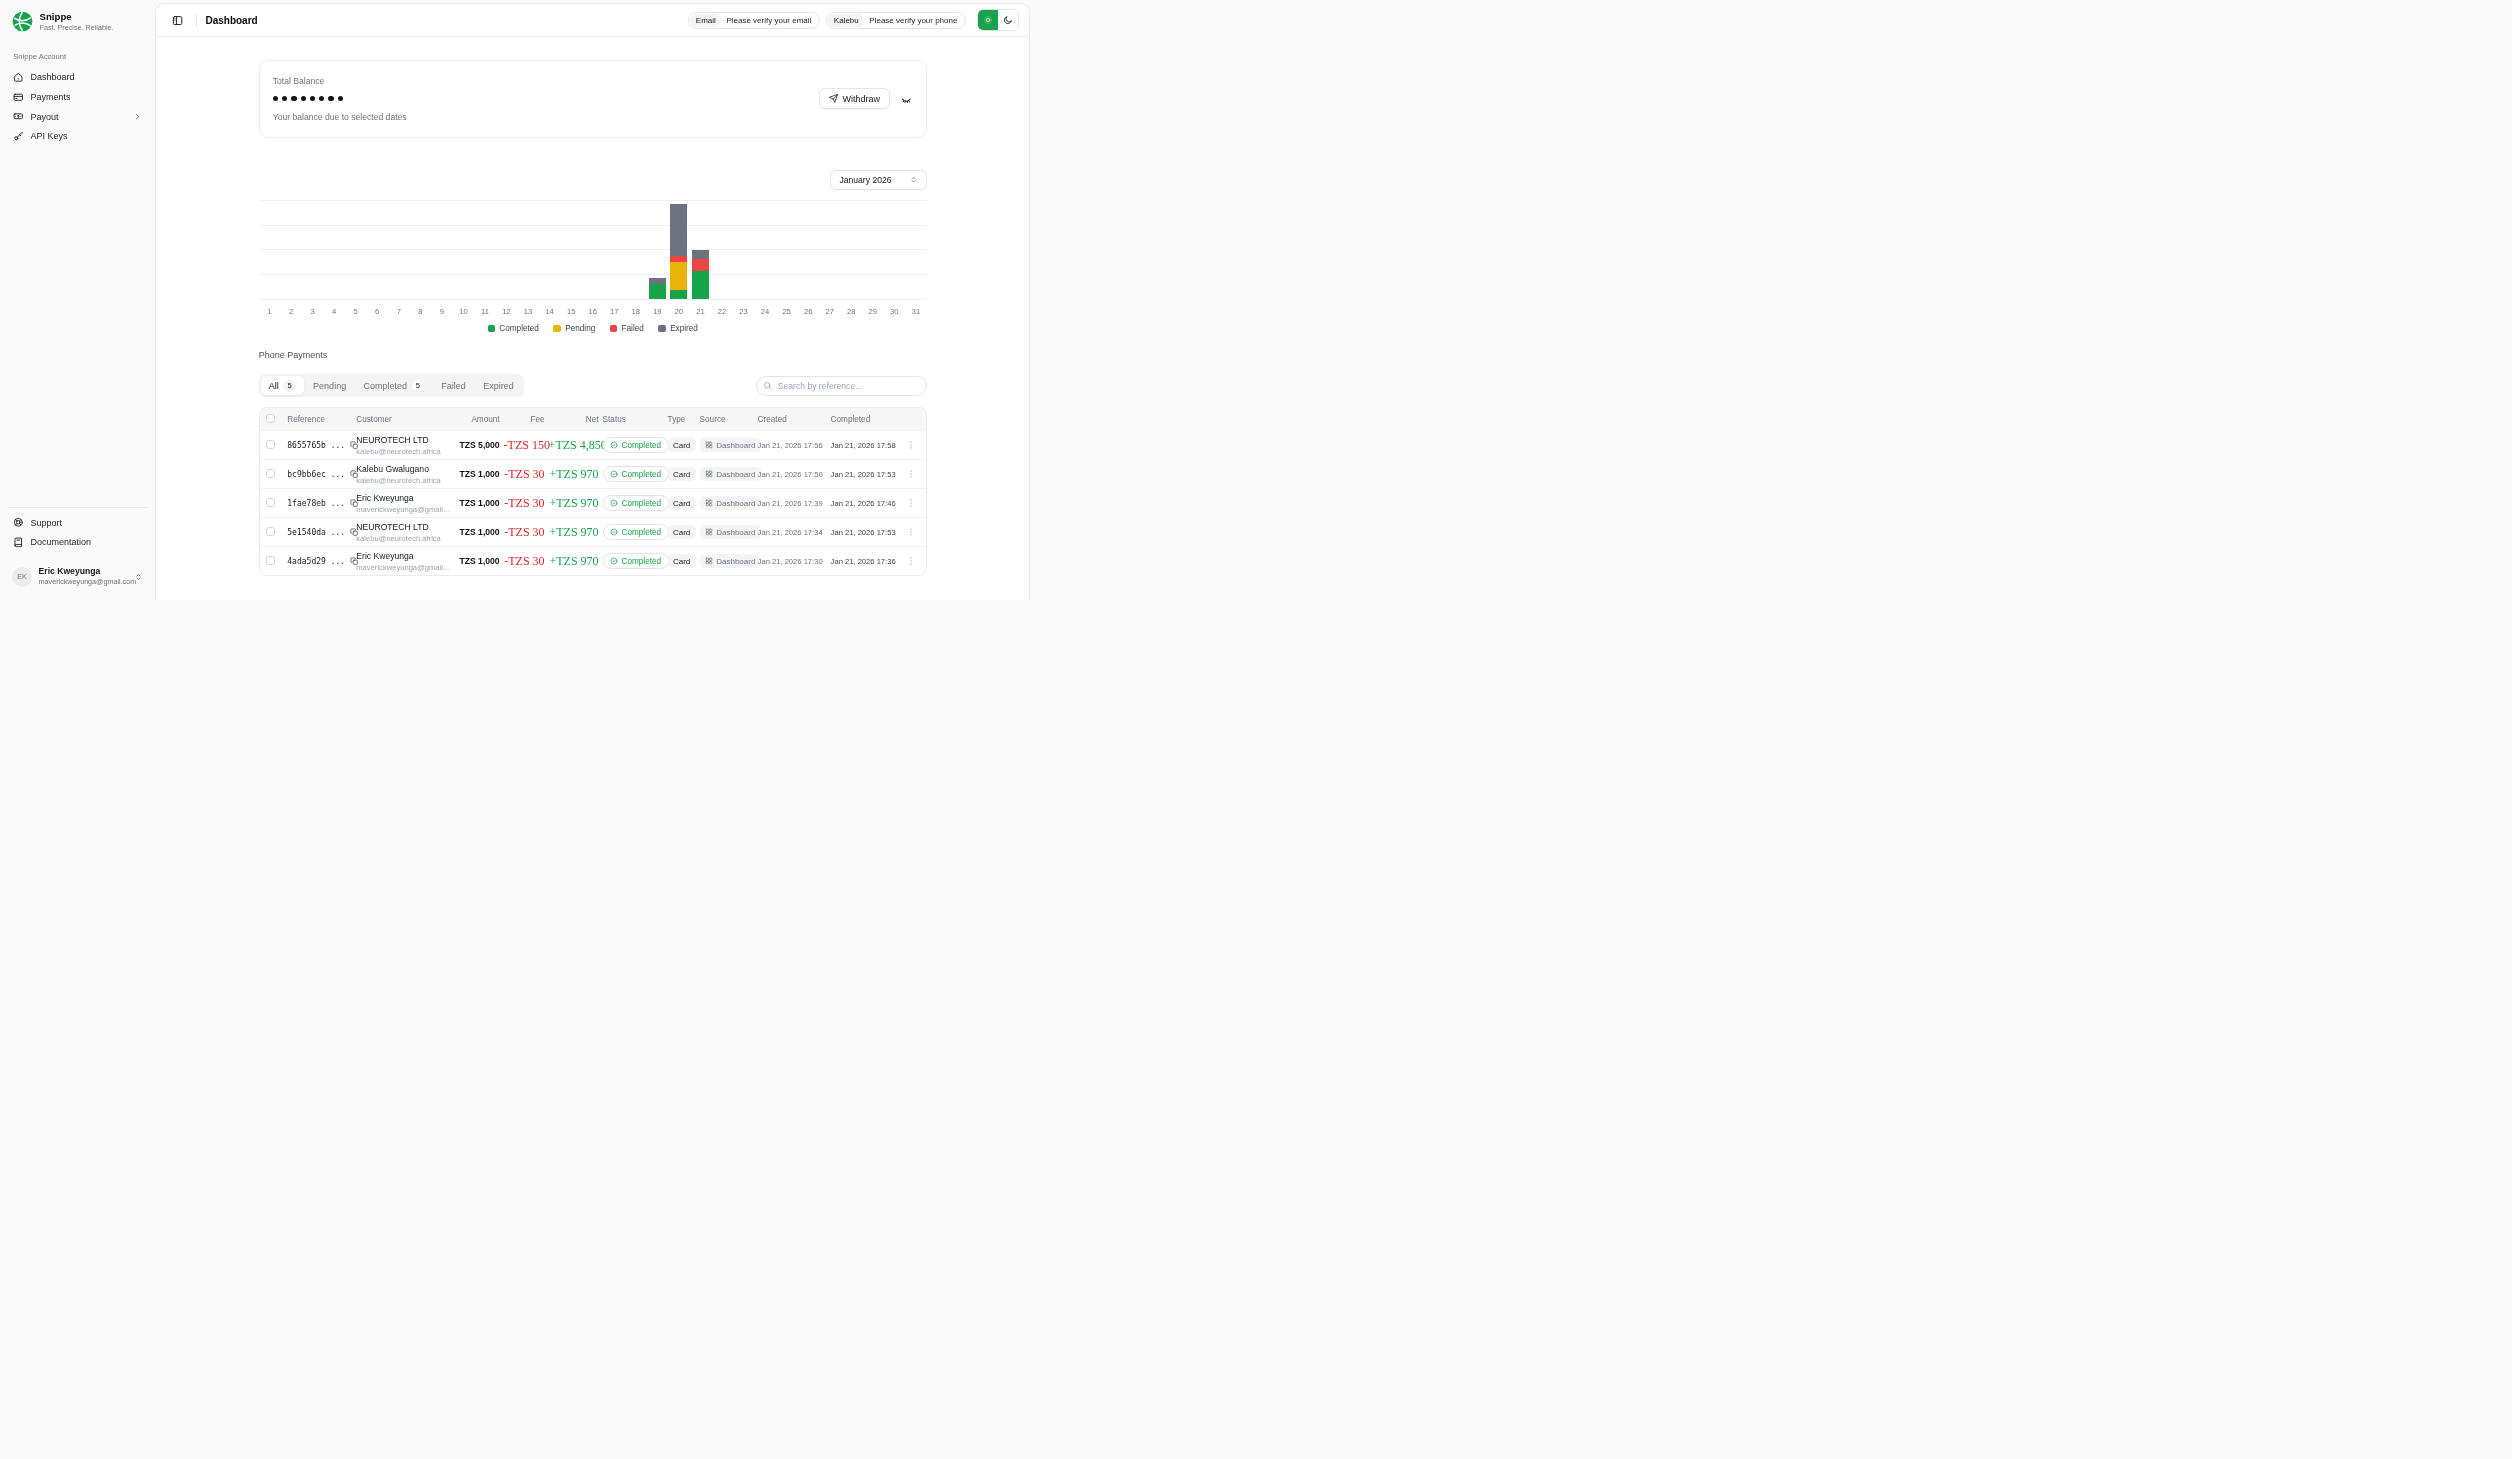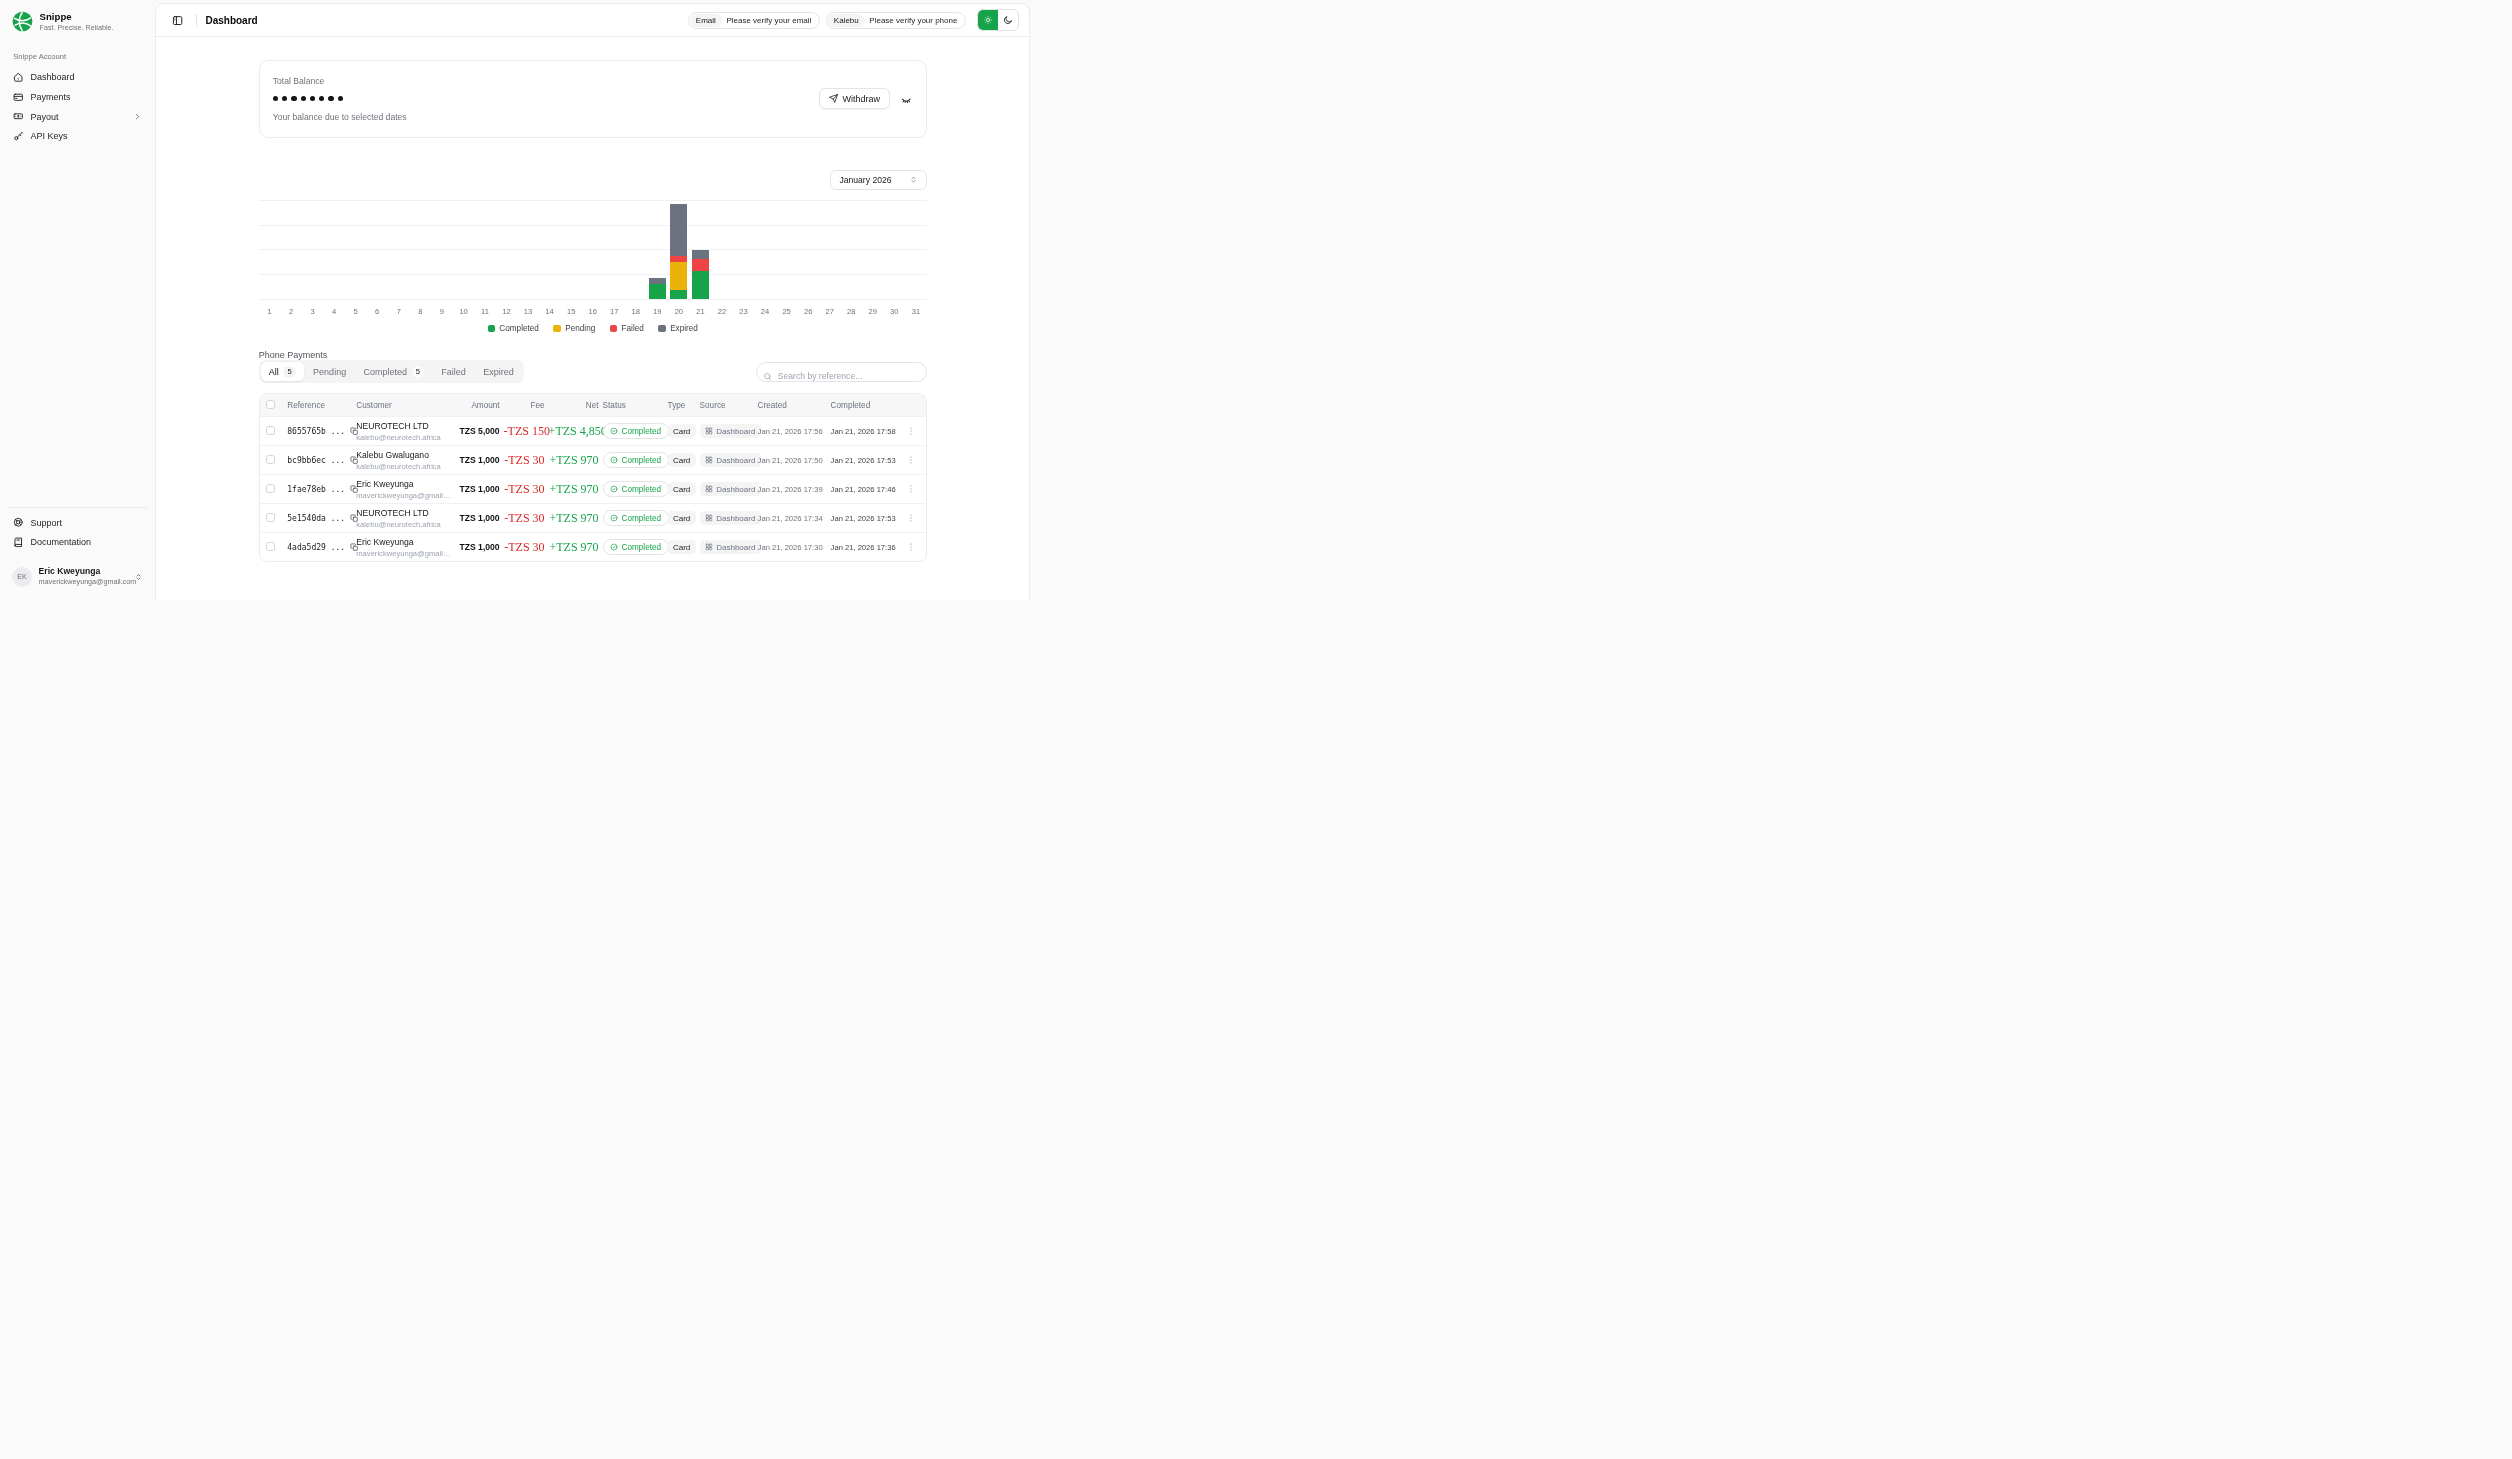--- a/index.html
+++ b/index.html
@@ -93,29 +93,29 @@
   .seg{width:100%}
   .seg-failed{background-image:radial-gradient(#b91c1c 0.5px,transparent 0.6px);background-size:3.3px 3.3px}
   .x-labels{display:flex;margin-top:8px}
   .x-labels span{flex:1;text-align:center;font-size:7.6px;color:var(--muted)}
   .legend{display:flex;justify-content:center;gap:14.5px;margin-top:8px}
   .legend-item{display:flex;align-items:center;gap:4.6px;font-size:8.2px;color:var(--txt-2)}
   .legend-swatch{width:7.2px;height:7.2px;border-radius:2px}
 
   
   .recent-title{margin-top:17px;font-size:9px;font-weight:500;color:#52525b}
-  .tabs-row{display:flex;align-items:center;justify-content:space-between;margin-top:0}
+  .tabs-row{display:flex;align-items:center;justify-content:space-between;margin-top:14px}
   .tabs{display:inline-flex;align-items:center;gap:1.3px;background:var(--chip);border-radius:6.6px;padding:2px}
   .tab{display:inline-flex;align-items:center;gap:4.6px;border:none;background:transparent;border-radius:5.3px;
     padding:3.3px 8px;font-size:9px;color:var(--muted);cursor:pointer;font-family:inherit}
   .tab.active{background:#fff;color:#101012;font-weight:500;box-shadow:0 0.7px 2px rgba(0,0,0,.08)}
   .tab-badge{min-width:12.5px;height:12.5px;border-radius:50%;display:inline-flex;align-items:center;justify-content:center;
     font-size:7.6px;color:#18181b;background:rgba(255,255,255,.7);padding:0 2.6px}
   .tab.active .tab-badge{background:var(--chip)}
-  .search-box{display:flex;align-items:flex-end;gap:5.3px;width:171px;height:20.4px;background:#fff;
+  .search-box{display:flex;align-items:center;gap:5.3px;width:171px;height:20.4px;background:#fff;
     border:0.7px solid var(--border);border-radius:10px;padding:0 6.6px}
   .search-box svg{width:9.2px;height:9.2px;color:#9ca3af;flex:none}
   .search-box input{border:none;outline:none;width:100%;font-size:8.6px;font-family:inherit;color:#18181b;background:transparent}
   .search-box input::placeholder{color:var(--muted-2)}
 
   
   .table-card{margin-top:10px;border:0.7px solid var(--border-light);border-radius:8px;overflow:hidden;background:#fff}
   .trow{display:grid;align-items:center;column-gap:4px;padding:0 6.6px;
     grid-template-columns:17px 65px minmax(0,1fr) 45px 41px 50px 61px 28px 54px 69px 70px 14.5px}
   .thead{background:#f7f7f8;height:22px;font-size:8.2px;color:#6b7280;font-weight:500}

